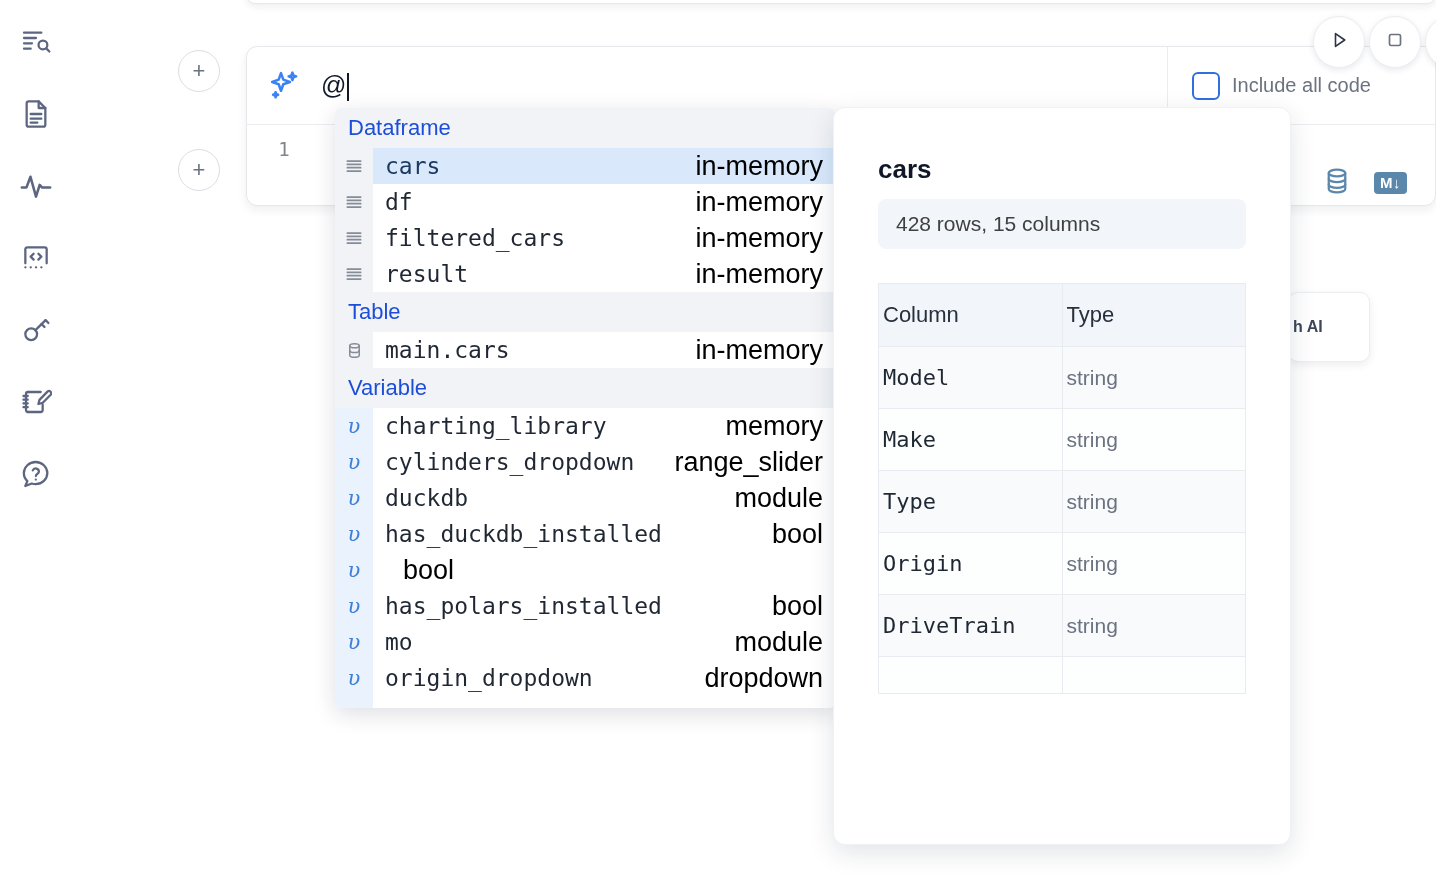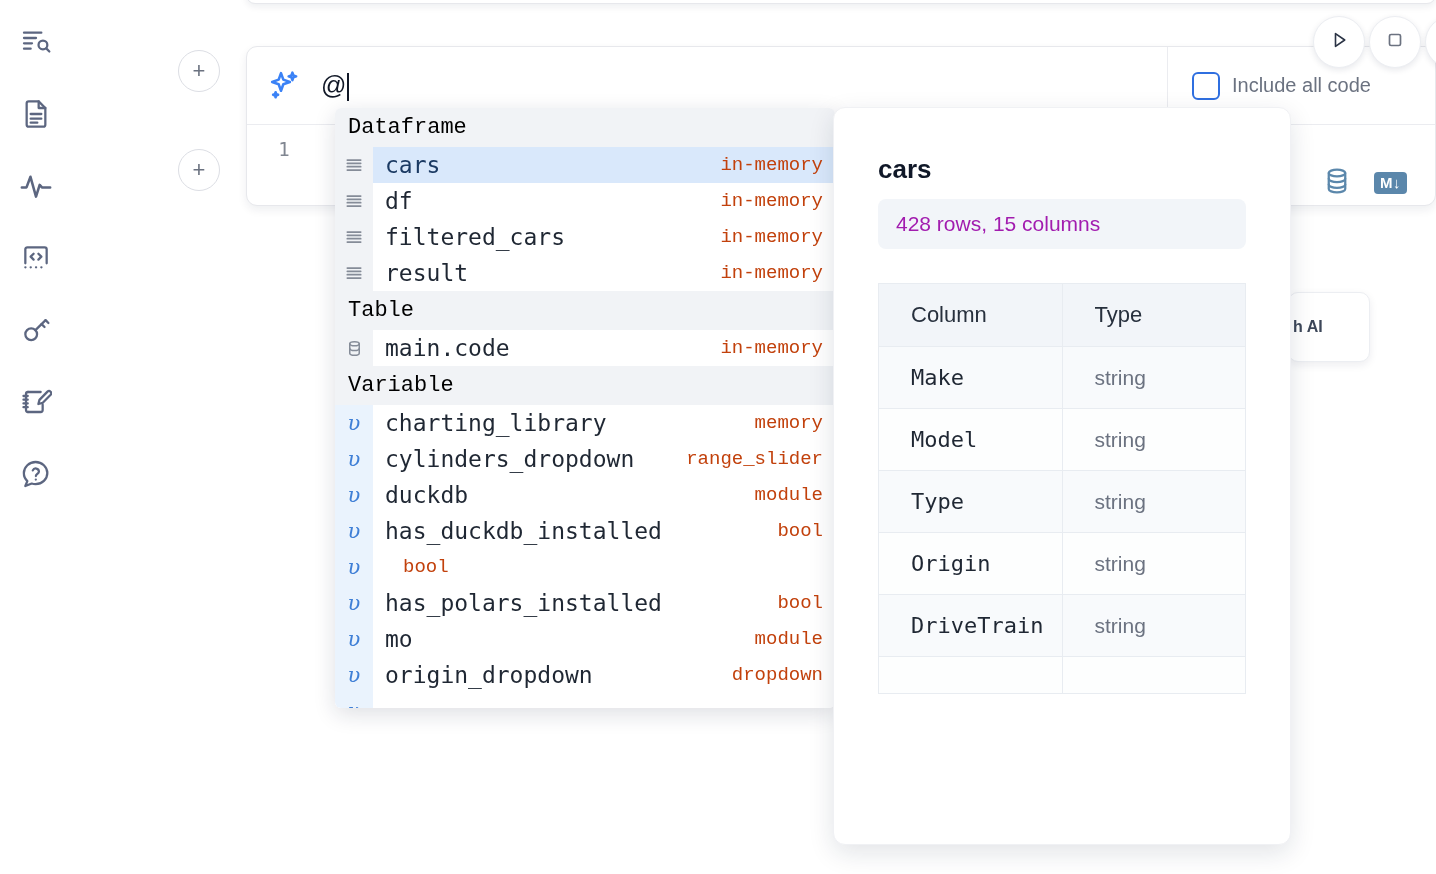--- a/index.html
+++ b/index.html
@@ -193,22 +193,22 @@
     position: absolute; left: 335px; top: 108px;
     width: 500px; height: 600px;
     background: #ffffff;
     border-radius: 6px;
     box-shadow: 0 6px 22px rgba(20,30,60,0.14);
     overflow: hidden;
     z-index: 30;
   }
   .ac-group {
     background: #f1f3f6;
-    color: #000000;
-    font-family: Liberation Mono, monospace;
+    color: #1d4ed8;
+    font-family: Liberation Sans, sans-serif;
     font-size: 22px;
     padding: 7px 0 7px 13px;
     box-sizing: border-box;
   }
   .ac-item {
     display: flex; align-items: center;
     height: 36px;
     background: #ffffff;
     cursor: pointer;
     position: relative;
@@ -229,23 +229,23 @@
     overflow: hidden;
   }
   .ac-name {
     font-family: "DejaVu Sans Mono", monospace;
     font-size: 23px;
     color: #1f2733;
     white-space: nowrap;
   }
   .ac-item.sel .ac-name { color: #1b3a63; }
   .ac-meta {
-    font-family: Liberation Mono, monospace;
-    font-size: 19px;
-    color: #c2410c;
+    font-family: Liberation Sans, sans-serif;
+    font-size: 27px;
+    color: #000000;
     white-space: nowrap;
     margin-left: 18px;
   }
   .var-glyph {
     font-family: "DejaVu Serif", serif;
     font-style: italic;
     font-size: 21px;
     color: #3f7fd6;
   }
 
@@ -267,32 +267,32 @@
     margin: 0 0 14px 0;
   }
   .pv-source {
     font-size: 21px; color: #6b7280; margin: 0 0 22px 0;
   }
   .pv-badge {
     background: #f2f5f9;
     border-radius: 8px;
     padding: 13px 18px;
     font-size: 21px;
-    color: #a21caf;
+    color: #404040;
     margin-bottom: 34px;
   }
   .pv-table {
     width: 100%;
     border-collapse: collapse;
     table-layout: fixed;
   }
   .pv-table th, .pv-table td {
     border: 1px solid #e8ecf1;
     text-align: left;
-    padding: 18px 32px;
+    padding: 18px 4px;
     box-sizing: border-box;
   }
   .pv-table th {
     background: #f2f5f9;
     font-size: 22px;
     font-weight: normal;
     color: #27303d;
   }
   .pv-table td.colname {
     font-family: "DejaVu Sans Mono", monospace;
@@ -504,21 +504,21 @@
       <div class="ac-group">Table</div>
       <div class="ac-item">
         <div class="ac-gutter">
           <svg width="19" height="19" viewBox="0 0 24 24" fill="none" stroke="#858c98" stroke-width="1.9" stroke-linecap="round">
             <ellipse cx="12" cy="6" rx="6" ry="2.6"></ellipse>
             <path d="M6 6v12c0 1.45 2.7 2.6 6 2.6s6-1.15 6-2.6V6"></path>
             <path d="M6 12c0 1.45 2.7 2.6 6 2.6s6-1.15 6-2.6"></path>
           </svg>
         </div>
         <div class="ac-name-wrap">
-          <span class="ac-name">main.code</span>
+          <span class="ac-name">main.cars</span>
           <span class="ac-meta">in-memory</span>
         </div>
       </div>
       <div class="ac-group">Variable</div>
       <div class="ac-item">
         <div class="ac-gutter var">
           <span class="var-glyph">υ</span>
         </div>
         <div class="ac-name-wrap">
           <span class="ac-name">charting_library</span>
@@ -604,25 +604,25 @@
       <div class="pv-badge">428 rows, 15 columns</div>
       <table class="pv-table">
         <thead>
           <tr>
             <th>Column</th>
             <th>Type</th>
           </tr>
         </thead>
         <tbody id="pv-body">
             <tr>
-              <td class="colname">Make</td>
+              <td class="colname">Model</td>
               <td class="coltype">string</td>
             </tr>
             <tr>
-              <td class="colname">Model</td>
+              <td class="colname">Make</td>
               <td class="coltype">string</td>
             </tr>
             <tr>
               <td class="colname">Type</td>
               <td class="coltype">string</td>
             </tr>
             <tr>
               <td class="colname">Origin</td>
               <td class="coltype">string</td>
             </tr>

